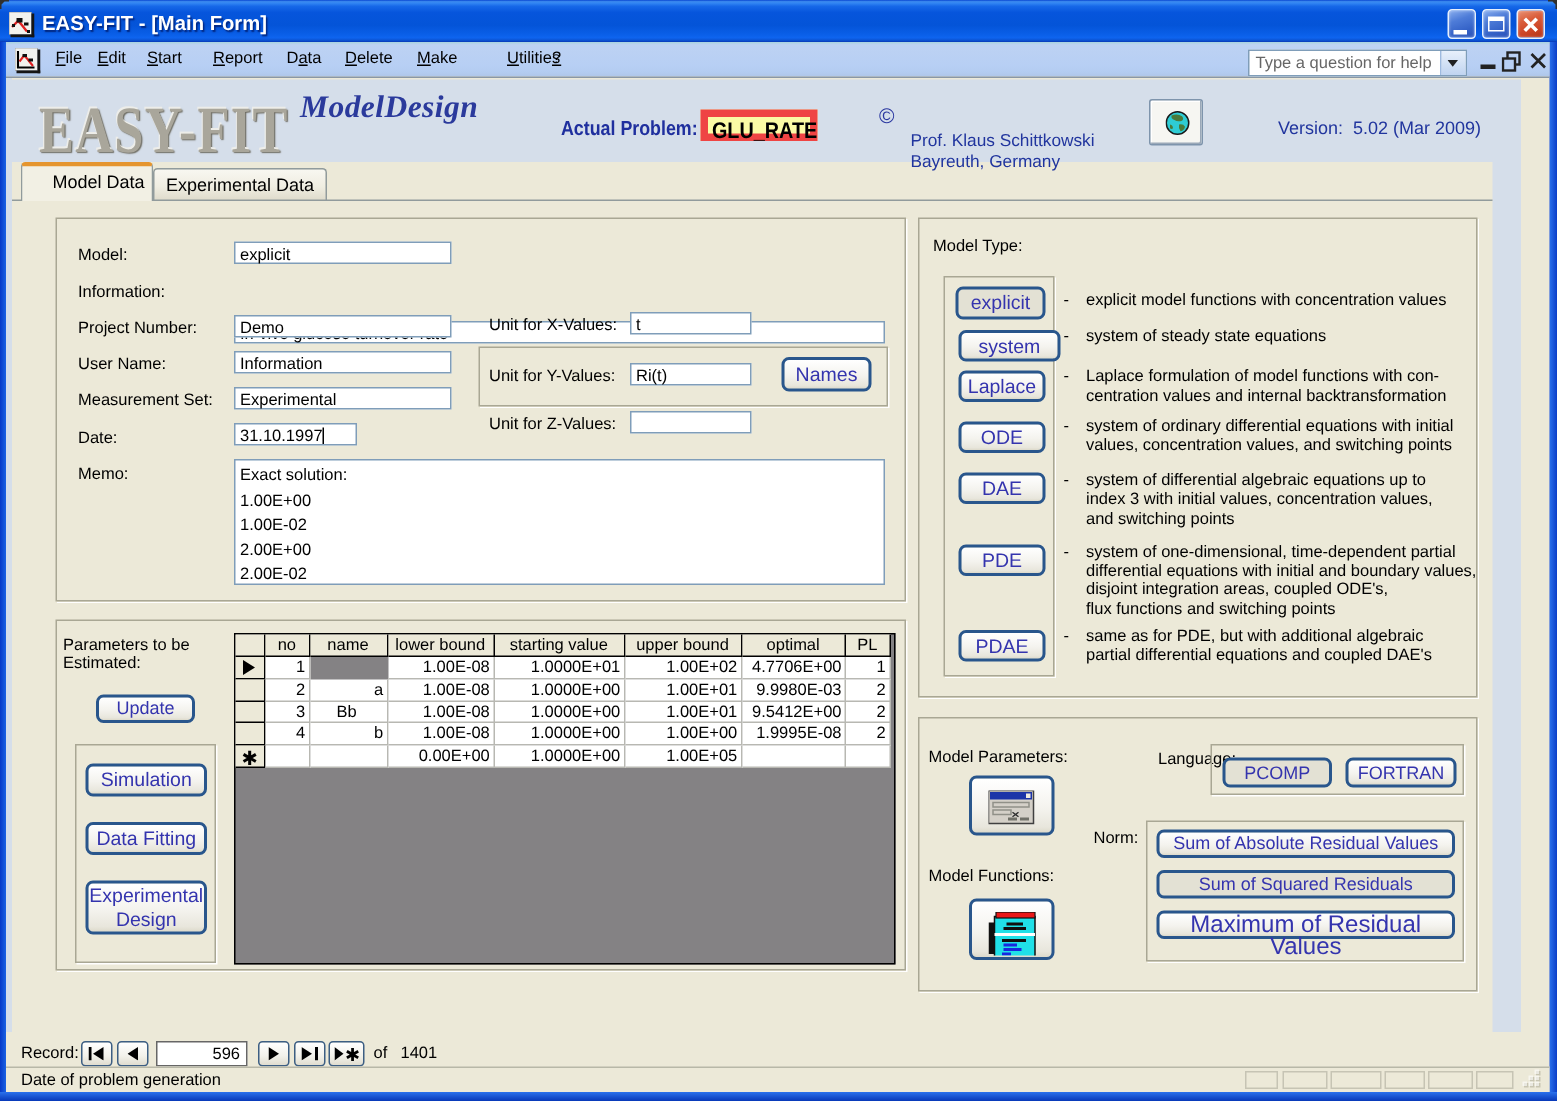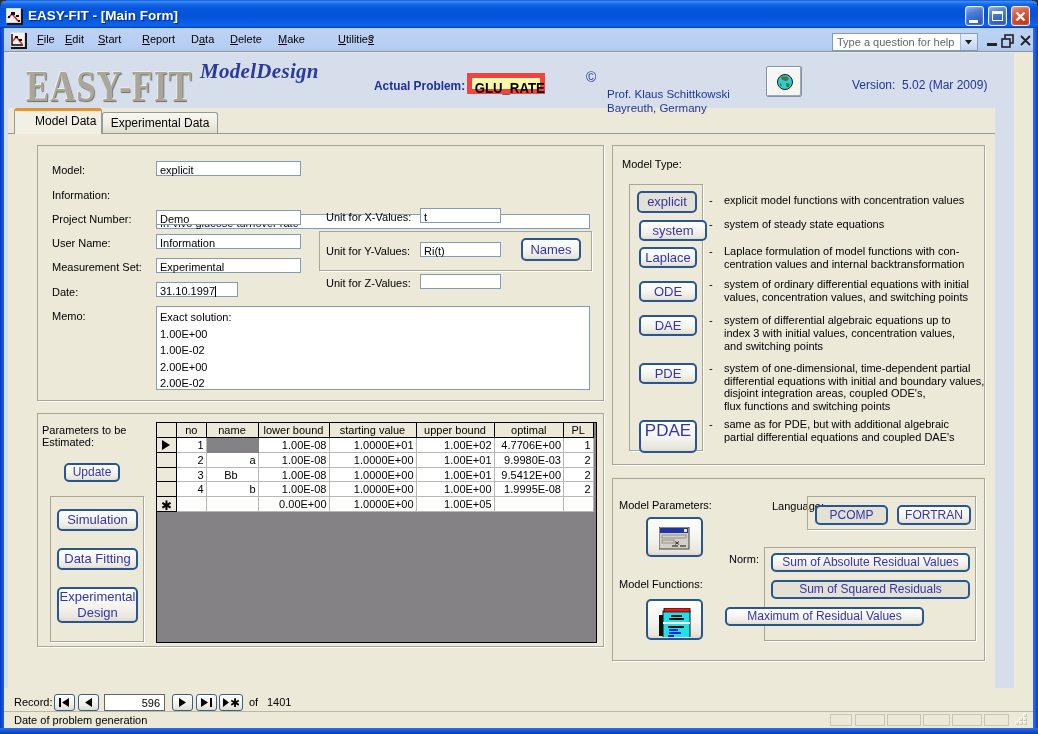--- a/index.html
+++ b/index.html
@@ -178,21 +178,21 @@
 <div class="abs inp" style="left:420px; top:208px; width:81px; height:15px;">t</div>
 <div class="abs gb" style="left:319px; top:231px; width:273px; height:40px;"></div>
 <div class="abs lbl" style="left:326px; top:245px;">Unit for Y-Values:</div>
 <div class="abs inp" style="left:420px; top:242px; width:81px; height:15px;">Ri(t)</div>
 <div class="abs btn" style="left:521px; top:238px; width:60px; height:23px; font-size:13px; line-height:19px;">Names</div>
 <div class="abs lbl" style="left:326px; top:277px;">Unit for Z-Values:</div>
 <div class="abs inp" style="left:420px; top:274px; width:81px; height:15px;"></div>
 
 <div class="abs gb" style="left:37px; top:413px; width:567px; height:234px;"></div>
 <div class="abs lbl" style="left:42px; top:424px;">Parameters to be<br>Estimated:</div>
-<div class="abs btn" style="left:64px; top:463px; width:56px; height:19px; font-size:12px; line-height:15px;">Update</div>
+<div class="abs btn" style="left:64px; top:463px; width:66px; height:19px; font-size:12px; line-height:15px;">Update</div>
 <div class="abs gb" style="left:50px; top:496px; width:94px; height:146px;"></div>
 <div class="abs btn" style="left:57px; top:509px; width:81px; height:22px; font-size:13px; line-height:18px;">Simulation</div>
 <div class="abs btn" style="left:57px; top:548px; width:81px; height:22px; font-size:13px; line-height:18px;">Data Fitting</div>
 <div class="abs btn" style="left:57px; top:587px; width:81px; height:36px; font-size:13px; line-height:16px;">Experimental Design</div>
 
 <div class="abs" id="gridwrap">
 <div class="gcell ghead" style="left:0px; top:0; width:20px; height:15.0px; line-height:14.0px;"></div>
 <div class="gcell ghead" style="left:20px; top:0; width:29.5px; height:15.0px; line-height:14.0px;">no</div>
 <div class="gcell ghead" style="left:49.5px; top:0; width:52.0px; height:15.0px; line-height:14.0px;">name</div>
 <div class="gcell ghead" style="left:101.5px; top:0; width:71.0px; height:15.0px; line-height:14.0px;">lower bound</div>
@@ -250,21 +250,21 @@
 
 <div class="abs gb" style="left:612px; top:145px; width:373px; height:320px;"></div>
 <div class="abs lbl" style="left:622px; top:158px;">Model Type:</div>
 <div class="abs gb" style="left:629px; top:184px; width:74px; height:267px;"></div>
 <div class="abs btn pressed" style="left:637px; top:191px; width:60px; height:22px; font-size:13px; line-height:18px;">explicit</div>
 <div class="abs btn" style="left:639px; top:220px; width:68px; height:21px; font-size:13px; line-height:17px;">system</div>
 <div class="abs btn" style="left:639px; top:247px; width:58px; height:21px; font-size:13px; line-height:17px;">Laplace</div>
 <div class="abs btn" style="left:639px; top:281px; width:58px; height:21px; font-size:13px; line-height:17px;">ODE</div>
 <div class="abs btn" style="left:639px; top:315px; width:58px; height:21px; font-size:13px; line-height:17px;">DAE</div>
 <div class="abs btn" style="left:639px; top:363px; width:58px; height:21px; font-size:13px; line-height:17px;">PDE</div>
-<div class="abs btn" style="left:639px; top:420px; width:58px; height:33px; font-size:17px; line-height:17px;">PDAE</div>
+<div class="abs btn" style="left:639px; top:420px; width:58px; height:21px; font-size:13px; line-height:17px;">PDAE</div>
 <div class="abs lbl" style="left:709px; top:194px;">-</div>
 <div class="abs lbl" style="left:724px; top:194px;">explicit model functions with concentration values</div>
 <div class="abs lbl" style="left:709px; top:218px;">-</div>
 <div class="abs lbl" style="left:724px; top:218px;">system of steady state equations</div>
 <div class="abs lbl" style="left:709px; top:245px;">-</div>
 <div class="abs lbl" style="left:724px; top:245px; line-height:13px;">Laplace formulation of model functions with con-<br>centration values and internal backtransformation</div>
 <div class="abs lbl" style="left:709px; top:278px;">-</div>
 <div class="abs lbl" style="left:724px; top:278px; line-height:13px;">system of ordinary differential equations with initial<br>values, concentration values, and switching points</div>
 <div class="abs lbl" style="left:709px; top:314px;">-</div>
 <div class="abs lbl" style="left:724px; top:314px; line-height:13px;">system of differential algebraic equations up to<br>index 3 with initial values, concentration values,<br>and switching points</div>
@@ -303,21 +303,21 @@
 </svg>
   </div>
 <div class="abs lbl" style="left:772px; top:500px;">Language:</div>
 <div class="abs gb" style="left:807px; top:496px; width:169px; height:34px;"></div>
 <div class="abs btn pressed" style="left:815px; top:505px; width:73px; height:20px; font-size:12px; line-height:16px;">PCOMP</div>
 <div class="abs btn" style="left:897px; top:505px; width:74px; height:20px; font-size:12px; line-height:16px;">FORTRAN</div>
 <div class="abs lbl" style="left:729px; top:553px;">Norm:</div>
 <div class="abs gb" style="left:764px; top:547px; width:212px; height:94px;"></div>
 <div class="abs btn" style="left:771px; top:553px; width:199px; height:19px; font-size:12px; line-height:15px;">Sum of Absolute Residual Values</div>
 <div class="abs btn pressed" style="left:771px; top:580px; width:199px; height:19px; font-size:12px; line-height:15px;">Sum of Squared Residuals</div>
-<div class="abs btn" style="left:725px; top:607px; width:199px; height:19px; font-size:12px; line-height:15px;text-align:center;">Maximum of Residual Values</div>
+<div class="abs btn" style="left:771px; top:607px; width:199px; height:19px; font-size:16px; line-height:15px;text-align:center;">Maximum of Residual Values</div>
 
 <div class="abs lbl" style="left:14px; top:696px;">Record:</div>
 <div class="abs" style="left:249px; top:696px; font-size:11px;">of</div>
 <div class="abs" style="left:267px; top:696px; font-size:11px;">1401</div>
 <div class="abs" style="left:104px; top:694px; width:61px; height:17px; background:#fff; border:1px solid #666; text-align:right; padding:2px 4px 0 0; line-height:12px;">596</div>
 
 <div class="abs recbtn" style="left:54px; top:694px; width:21px; height:17px;">
     <svg width="13" height="9" style="position:absolute;left:4px;top:3px;">
       <rect x="0" y="0" width="2" height="9" fill="#000"></rect>
       <polygon points="10,0 10,9 3,4.5" fill="#000"></polygon>

